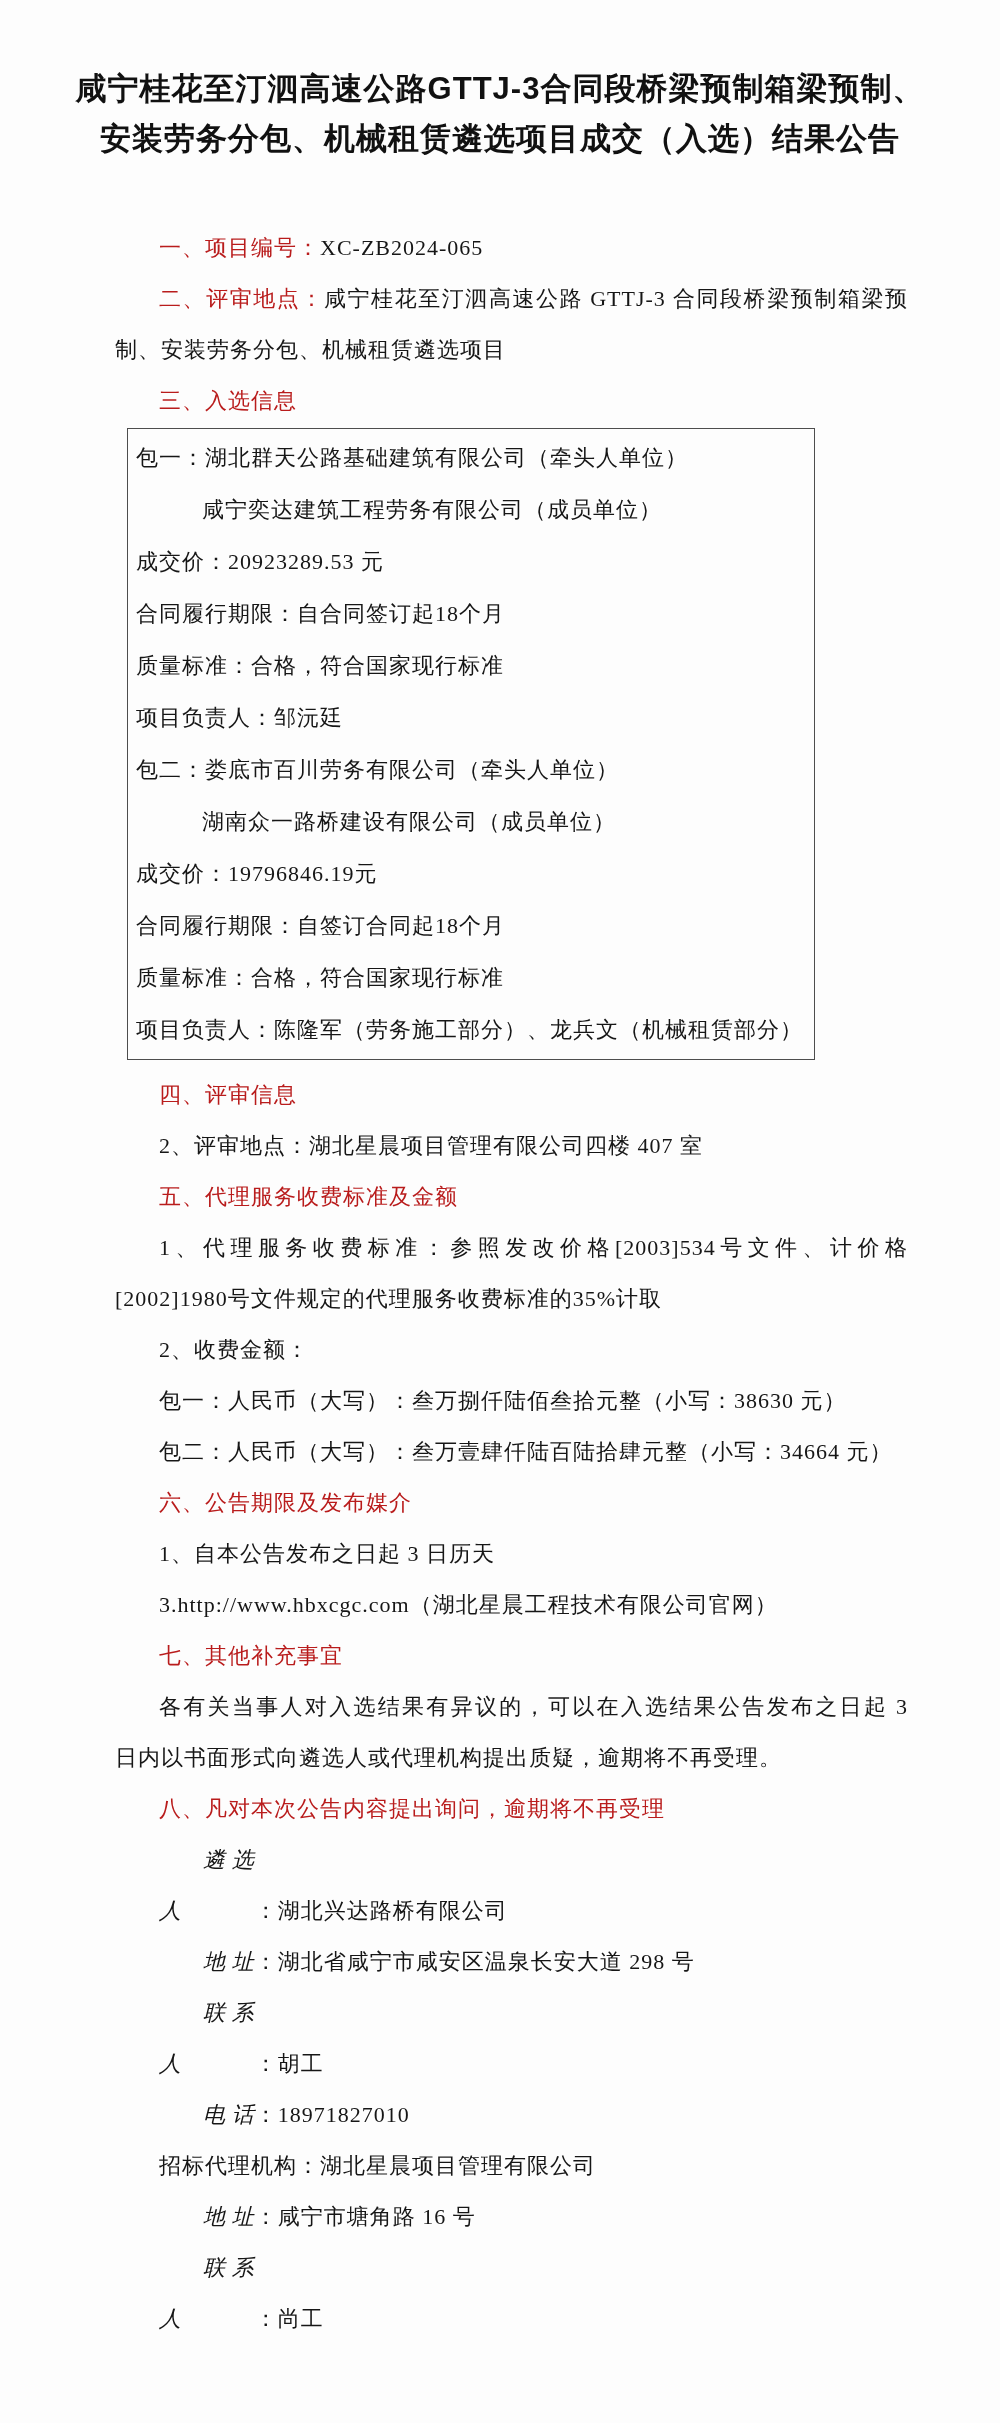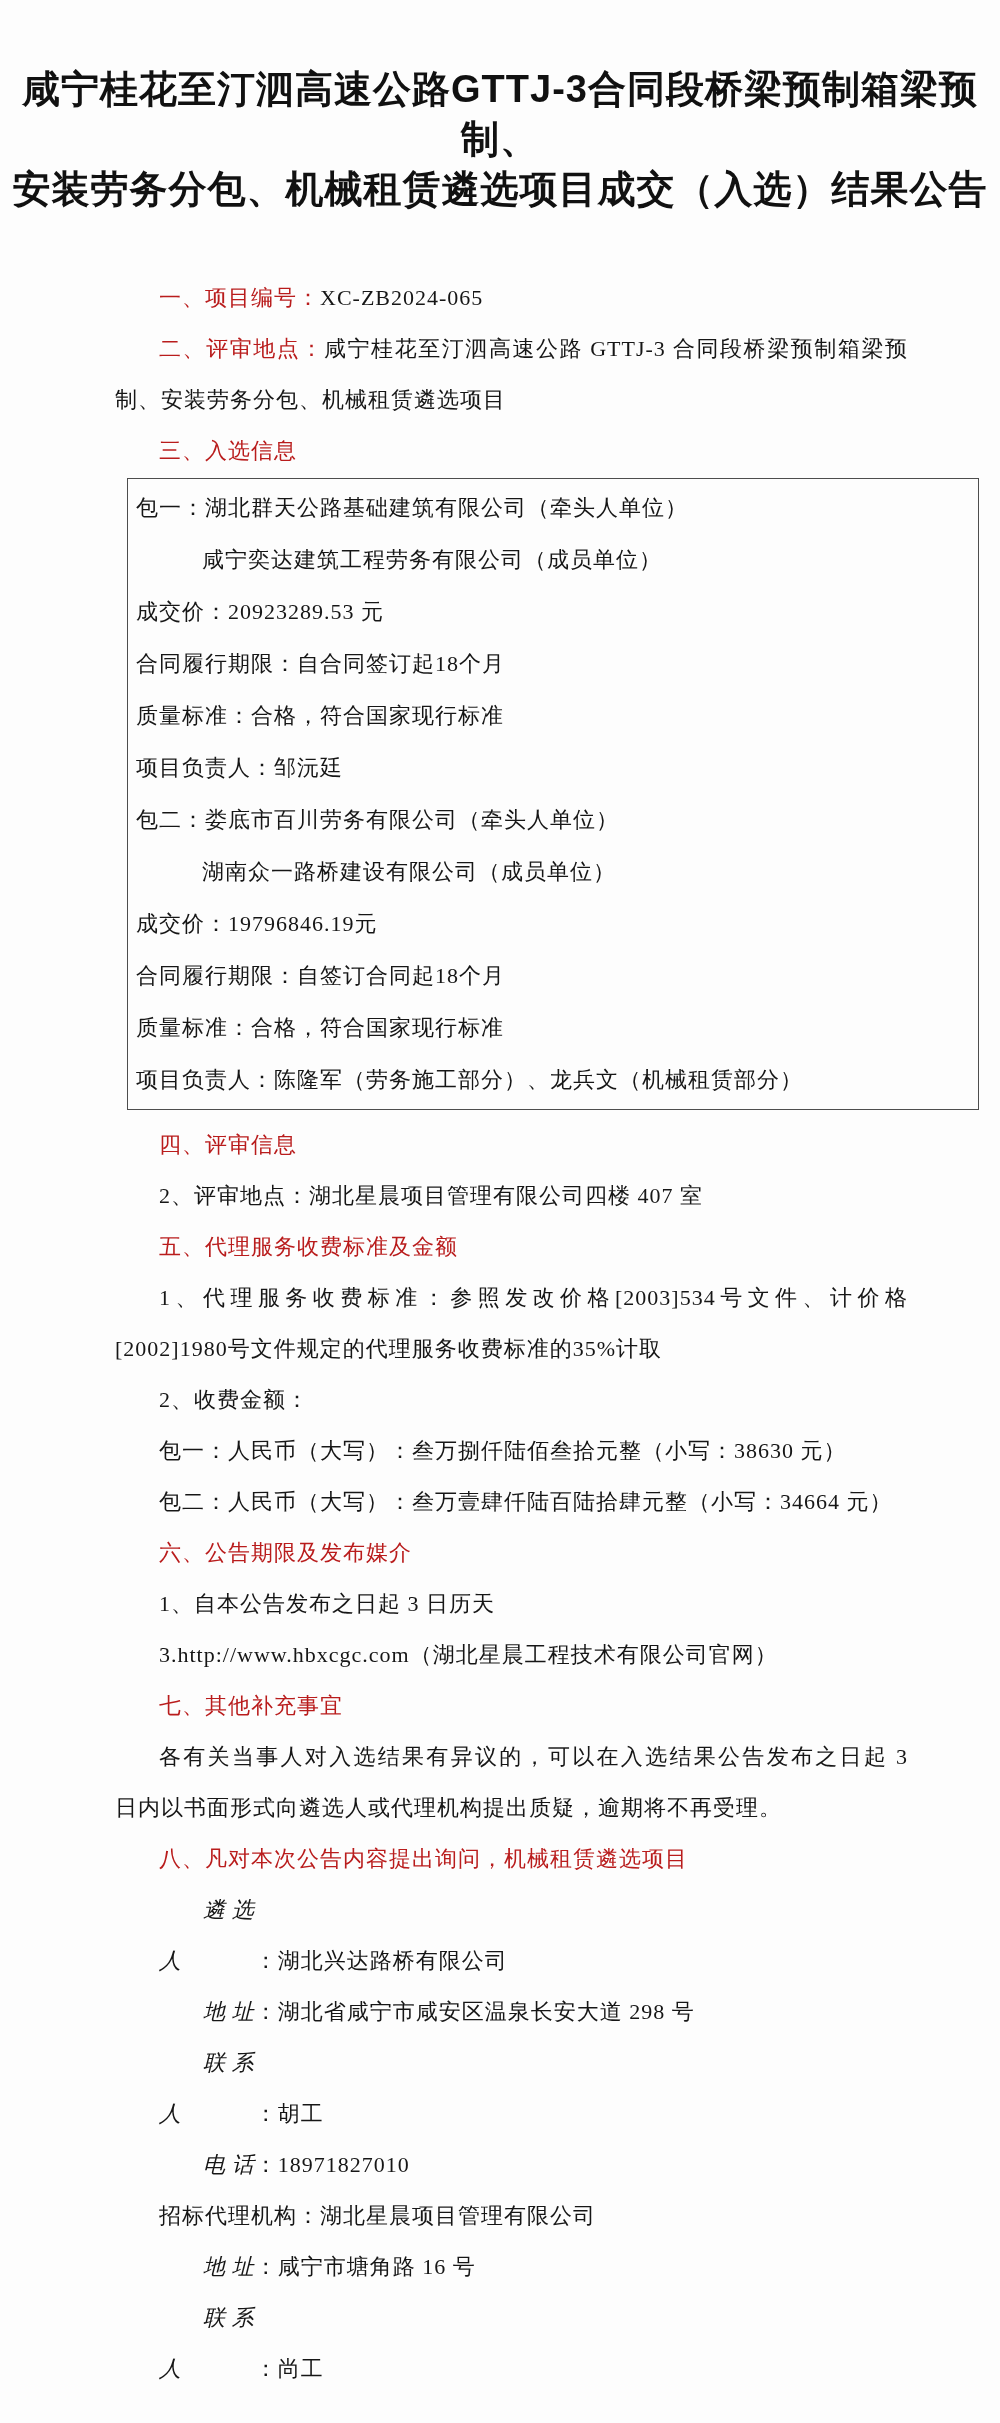--- a/index.html
+++ b/index.html
@@ -11,40 +11,40 @@
     color: #161616;
     font-family: "Liberation Serif", "DejaVu Serif", serif;
     padding-top: 64px;
     margin: 0 auto;
   }
   .title {
     margin: 0;
     text-align: center;
     font-family: "Liberation Sans", "DejaVu Sans", sans-serif;
     font-weight: 700;
-    font-size: 38px;
+    font-size: 31px;
     line-height: 50px;
     color: #111111;
     letter-spacing: 1px;
   }
   .content {
     margin-top: 58px;
     padding: 0 92px 60px 115px;
     font-size: 22px;
     letter-spacing: 1px;
     line-height: 51px;
   }
   .para { margin: 0; text-align: justify; }
   .para.indent { text-indent: 2em; }
   .para.stretch { text-align-last: justify; }
   .para b { font-weight: 400; color: #b91c1c; }
   .box {
     border: 1px solid #4d4d4d;
     margin: 2px 0 9px 12px;
-    width: 852px;
+    width: 688px;
     box-sizing: border-box;
     padding: 3px 10px 3px 8px;
     line-height: 52px;
   }
   .box p { margin: 0; text-align: left; }
   .box p.member { text-indent: 66px; }
   .contact .dlabel {
     display: inline-block;
     width: 4.35em;
     text-align: justify;
@@ -83,21 +83,21 @@
       <p class="para">[2002]1980号文件规定的代理服务收费标准的35%计取</p>
       <p class="para indent">2、收费金额：</p>
       <p class="para indent">包一：人民币（大写）：叁万捌仟陆佰叁拾元整（小写：38630 元）</p>
       <p class="para indent">包二：人民币（大写）：叁万壹肆仟陆百陆拾肆元整（小写：34664 元）</p>
       <p class="para indent"><b>六、公告期限及发布媒介</b></p>
       <p class="para indent">1、自本公告发布之日起 3 日历天</p>
       <p class="para indent">3.http://www.hbxcgc.com（湖北星晨工程技术有限公司官网）</p>
       <p class="para indent"><b>七、其他补充事宜</b></p>
       <p class="para indent stretch">各有关当事人对入选结果有异议的，可以在入选结果公告发布之日起 3</p>
       <p class="para">日内以书面形式向遴选人或代理机构提出质疑，逾期将不再受理。</p>
-      <p class="para indent"><b>八、凡对本次公告内容提出询问，机械租赁遴选项目</b></p>
+      <p class="para indent"><b>八、凡对本次公告内容提出询问，逾期将不再受理</b></p>
       <p class="para indent contact"><span class="dlabel">遴选人</span>：湖北兴达路桥有限公司</p>
       <p class="para indent contact"><span class="dlabel">地址</span>：湖北省咸宁市咸安区温泉长安大道 298 号</p>
       <p class="para indent contact"><span class="dlabel">联系人</span>：胡工</p>
       <p class="para indent contact"><span class="dlabel">电话</span>：18971827010</p>
       <p class="para indent contact"><span>招标代理机构</span>：湖北星晨项目管理有限公司</p>
       <p class="para indent contact"><span class="dlabel">地址</span>：咸宁市塘角路 16 号</p>
       <p class="para indent contact"><span class="dlabel">联系人</span>：尚工</p>
     </div>
 </div>
 

